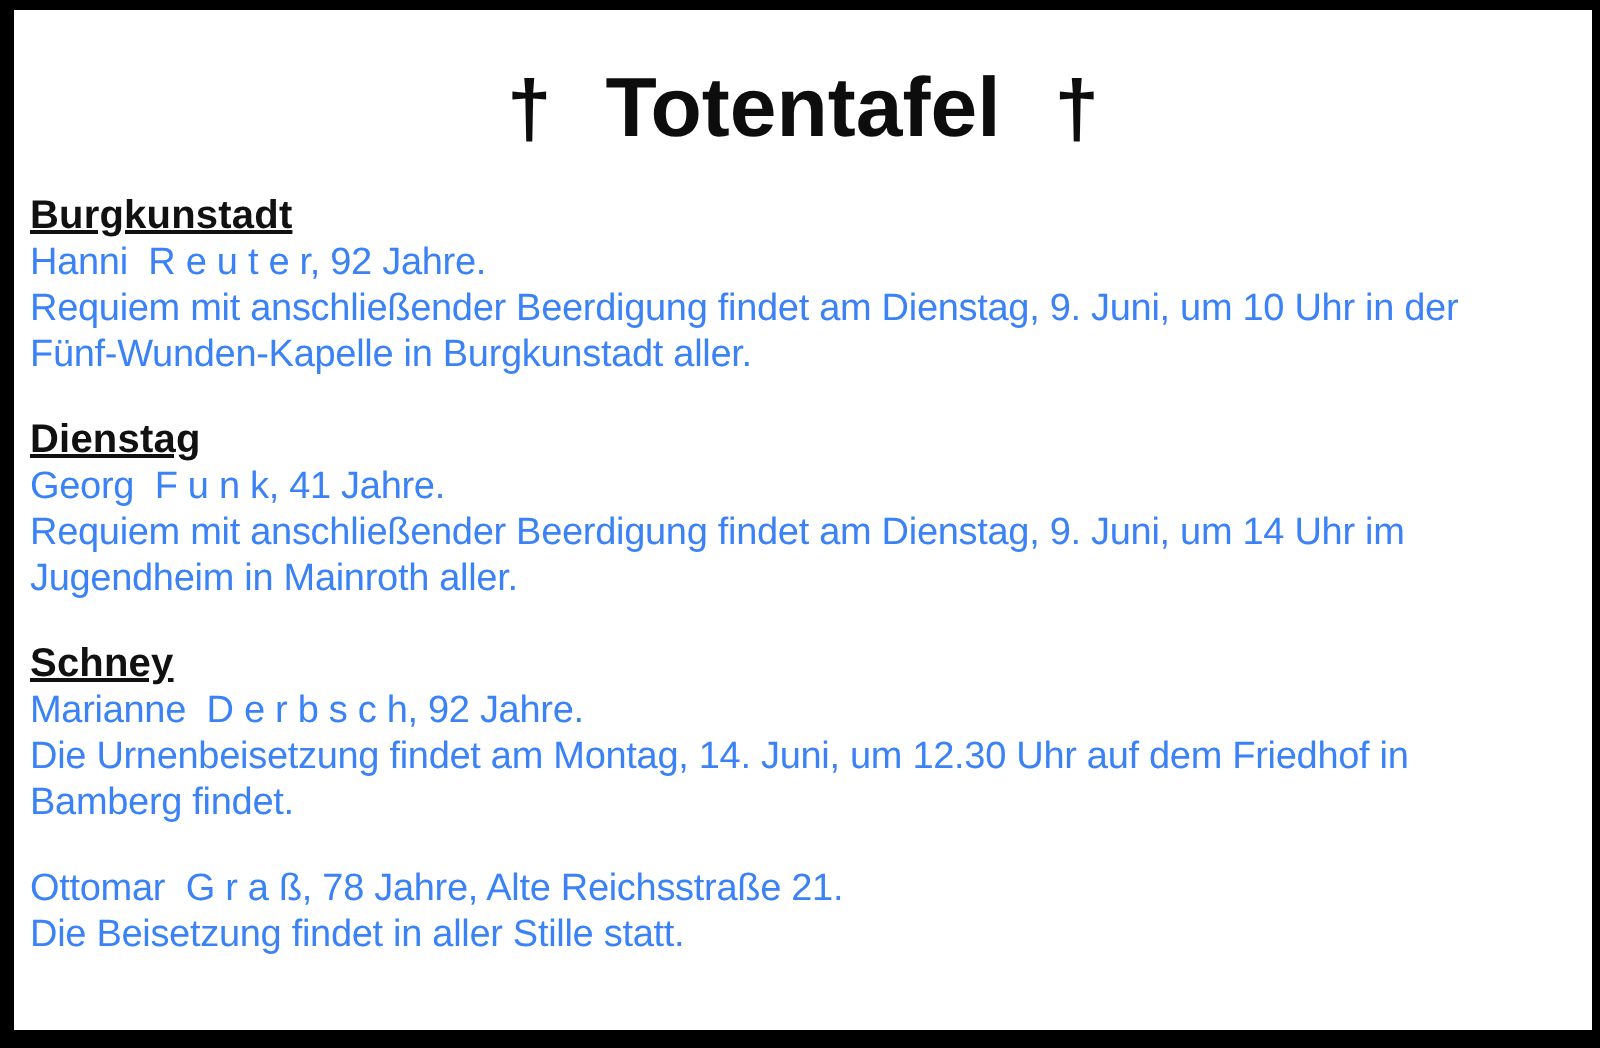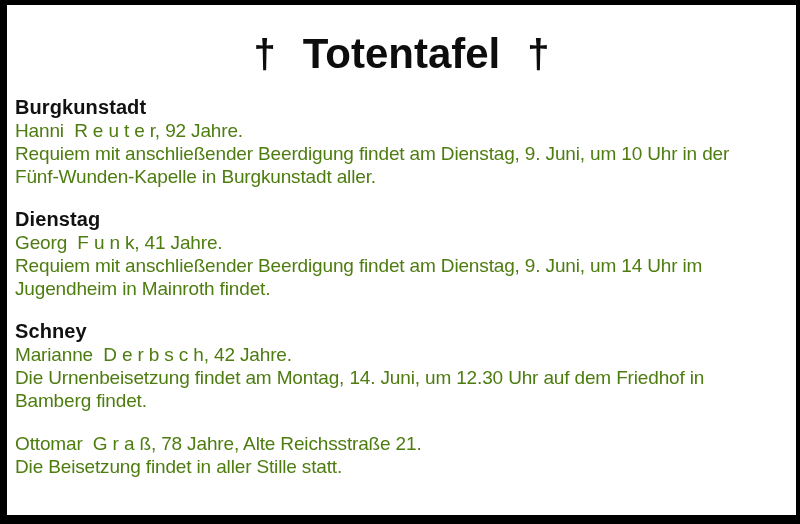--- a/index.html
+++ b/index.html
@@ -42,27 +42,28 @@
   }
   .section {
     margin: 0 0 20px 0;
   }
   .city {
     font-weight: bold;
     font-size: 20px;
     line-height: 23px;
     white-space: pre;
     letter-spacing: 0.1px;
+    text-decoration: underline;
   }
   .line {
     font-size: 19px;
     line-height: 23px;
     white-space: pre;
     letter-spacing: -0.15px;
-    color: #4d7c0f;
+    color: #3b82f6;
   }
 </style>
 </head>
 <body>
 
 <div class="board">
 
   <div class="title-row">
     <span class="cross">†</span>
     <span>Totentafel</span>
@@ -75,26 +76,26 @@
       <div class="city">Burgkunstadt</div>
       <div class="line">Hanni  R e u t e r, 92 Jahre.</div>
       <div class="line">Requiem mit anschließender Beerdigung findet am Dienstag, 9. Juni, um 10 Uhr in der</div>
       <div class="line">Fünf-Wunden-Kapelle in Burgkunstadt aller.</div>
     </div>
 
     <div class="section">
       <div class="city">Dienstag</div>
       <div class="line">Georg  F u n k, 41 Jahre.</div>
       <div class="line">Requiem mit anschließender Beerdigung findet am Dienstag, 9. Juni, um 14 Uhr im</div>
-      <div class="line">Jugendheim in Mainroth findet.</div>
+      <div class="line">Jugendheim in Mainroth aller.</div>
     </div>
 
     <div class="section">
       <div class="city">Schney</div>
-      <div class="line">Marianne  D e r b s c h, 42 Jahre.</div>
+      <div class="line">Marianne  D e r b s c h, 92 Jahre.</div>
       <div class="line">Die Urnenbeisetzung findet am Montag, 14. Juni, um 12.30 Uhr auf dem Friedhof in</div>
       <div class="line">Bamberg findet.</div>
     </div>
 
     <div class="section">
       <div class="line">Ottomar  G r a ß, 78 Jahre, Alte Reichsstraße 21.</div>
       <div class="line">Die Beisetzung findet in aller Stille statt.</div>
     </div>
 
   </div>

